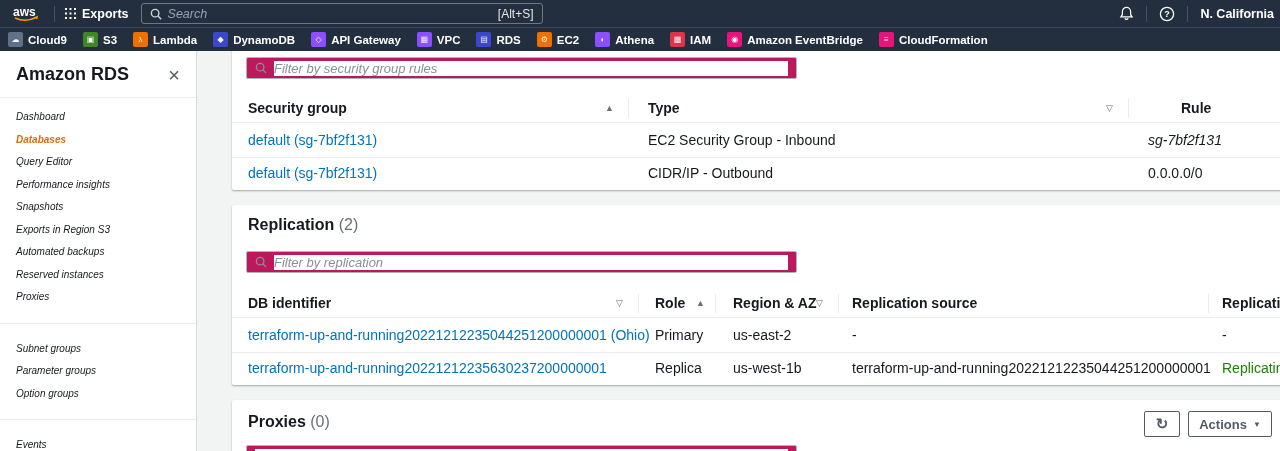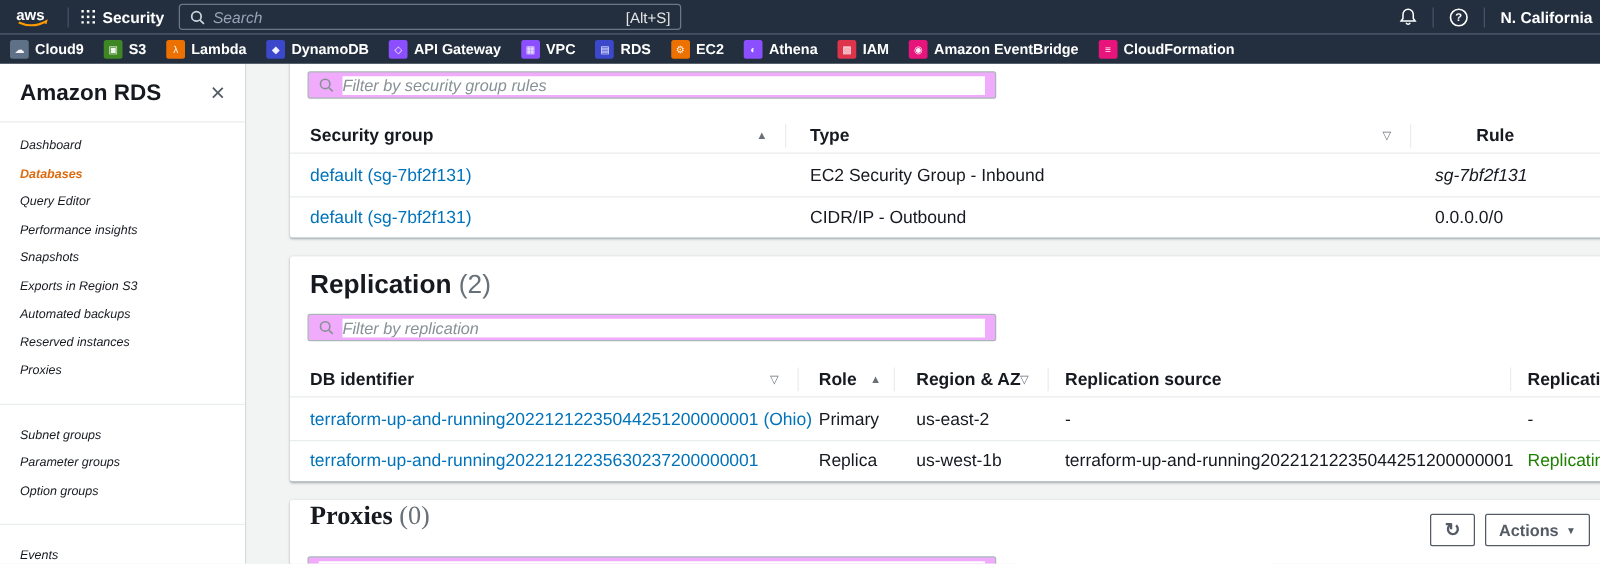--- a/index.html
+++ b/index.html
@@ -43,26 +43,26 @@
   .side-gap { border:none; border-top:1px solid #eaeded; margin:14px 0; }
 
   
   .main { position:absolute; left:197px; top:51px; width:1083px; height:400px; overflow:hidden; }
   .card { position:absolute; background:#fff; border-radius:2px; box-shadow:0 1px 2px rgba(0,28,36,.35); }
   .card1 { left:35px; top:-25px; width:1090px; height:164px; }
   .card2 { left:35px; top:154px; width:1090px; height:180px; }
   .card3 { left:35px; top:349px; width:1090px; height:102px; }
 
   .filter-input { position:absolute; height:22px; width:551px; left:14px; border:1px solid #aab7b8;
-                  border-radius:2px; background:#f0abfc; display:flex; align-items:center; padding:0 8px; gap:7px; }
+                  border-radius:2px; background:#be185d; display:flex; align-items:center; padding:0 8px; gap:7px; }
   .filter-input input { flex:1; border:none; outline:none; font-size:13px; color:#16191f;
                         font-family:"Liberation Sans", sans-serif; }
   .filter-input input::placeholder { color:#879196; font-style:italic; }
 
-  .sec-title { position:absolute; left:16px; font-size:21px; font-weight:bold; color:#16191f; }
+  .sec-title { position:absolute; left:16px; font-size:16px; font-weight:bold; color:#16191f; }
   .sec-count { font-weight:normal; color:#687078; }
 
   .thead { position:absolute; left:0; right:0; height:29px; border-bottom:1px solid #eaeded; }
   .th { position:absolute; top:0; height:29px; line-height:29px; font-size:14px; font-weight:bold;
         color:#16191f; white-space:nowrap; }
   .sort { position:absolute; top:0; height:29px; line-height:29px; font-size:9px; color:#687078; cursor:pointer; }
   .vdiv { position:absolute; top:5px; height:19px; width:1px; background:#eaeded; }
 
   .tr { position:absolute; left:0; right:0; }
   .tr.b { border-bottom:1px solid #eaeded; }
@@ -94,21 +94,21 @@
           <rect x="4.5" y="0" width="2" height="2"></rect>
           <rect x="9" y="0" width="2" height="2"></rect>
         <rect x="0" y="4.5" width="2" height="2"></rect>
           <rect x="4.5" y="4.5" width="2" height="2"></rect>
           <rect x="9" y="4.5" width="2" height="2"></rect>
         <rect x="0" y="9" width="2" height="2"></rect>
           <rect x="4.5" y="9" width="2" height="2"></rect>
           <rect x="9" y="9" width="2" height="2"></rect>
       </g>
     </svg>
-    <span>Security</span>
+    <span>Exports</span>
   </div>
   <div class="search-box">
     <svg width="12" height="12" viewBox="0 0 14 14">
       <circle cx="6" cy="6" r="4.4" stroke="#cfd6de" stroke-width="1.6" fill="none"></circle>
       <line x1="9.4" y1="9.4" x2="13" y2="13" stroke="#cfd6de" stroke-width="1.6"></line>
     </svg>
     <input type="text" placeholder="Search" style="">
     <span class="search-shortcut">[Alt+S]</span>
   </div>
   <div class="nav-right">
@@ -277,21 +277,21 @@
     <div class="tr" style="top:148px; height:31px; line-height:31px;">
       <span class="td link" style="left:16px;">terraform-up-and-running20221212235630237200000001</span>
       <span class="td" style="left:423px;">Replica</span>
       <span class="td" style="left:501px;">us-west-1b</span>
       <span class="td" style="left:620px;text-align:right;">terraform-up-and-running20221212235044251200000001</span>
       <span class="td green" style="left:990px;">Replicating</span>
     </div>
   </div>
 
   <div class="card card3">
-    <div class="sec-title" style="top:0;font-family:Liberation Serif, serif;">
+    <div class="sec-title" style="top:13px;">
       <span>Proxies</span>
       <span class="sec-count">(0)</span>
     </div>
     <div class="btn" style="left:912px; top:11px; width:36px;">
       <span class="refresh-glyph">↻</span>
     </div>
     <div class="btn" style="left:956px; top:11px; width:84px;">
       <span>Actions</span>
       <span class="caret">▼</span>
     </div>

